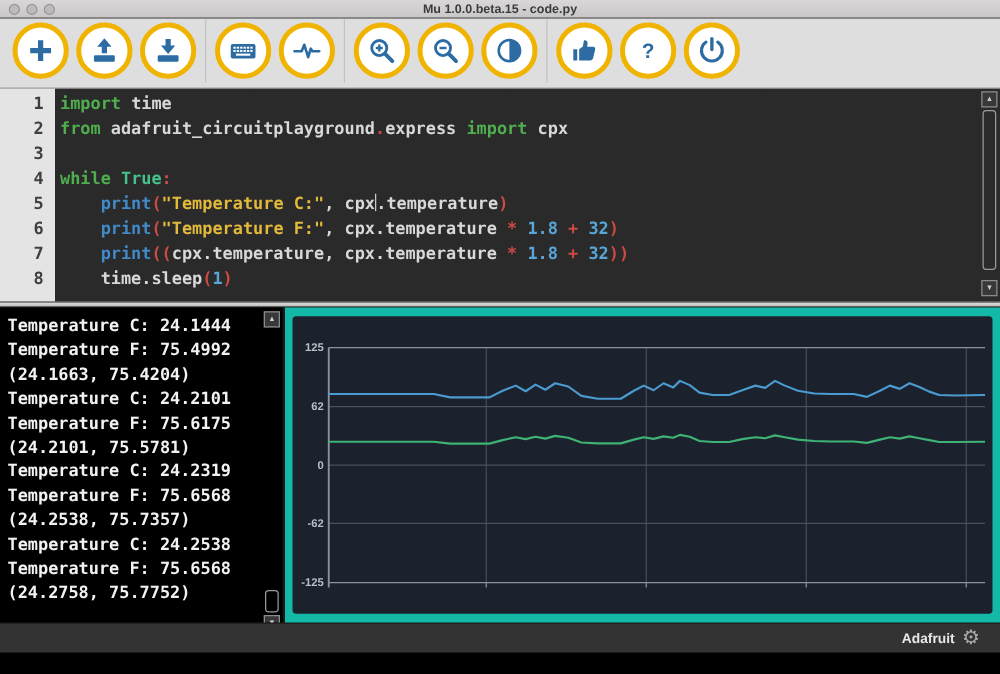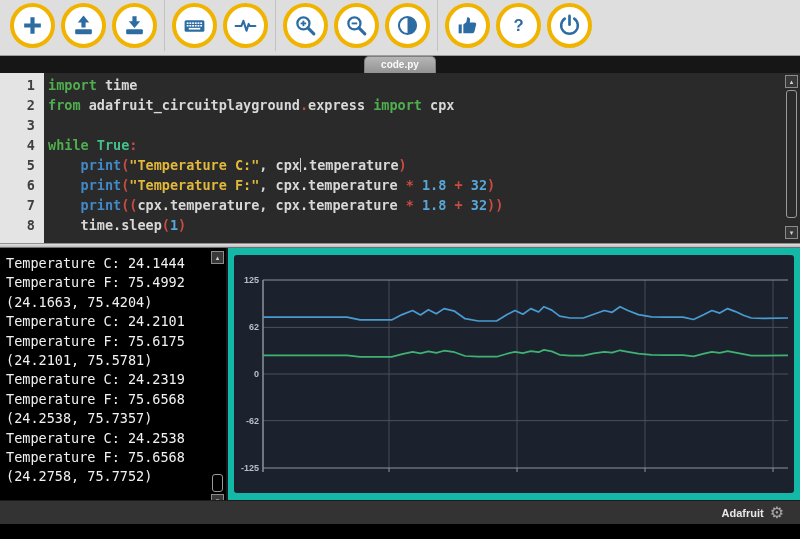--- a/index.html
+++ b/index.html
@@ -44,39 +44,47 @@
   .ed-sb-up { right:2px; top:2px; }
   .ed-sb-thumb { right:3px; top:17px; height:128px; }
   .ed-sb-down { right:2px; bottom:4px; }
 
   
   .splitter { height:5px; flex:0 0 5px; background:linear-gradient(#e0e0e0,#bdbdbd); border-top:1px solid #8f8f8f; border-bottom:1px solid #6f6f6f; }
 
   
   .bottom { height:252px; flex:0 0 252px; display:flex; background:#101010; }
   .console-pane { width:226px; flex:0 0 226px; background:#000; position:relative; overflow:hidden; }
-  .console { font-family:"DejaVu Sans Mono","Liberation Mono",monospace; font-size:13.5px; font-weight:normal; color:#f2f2f2; line-height:19.4px; padding:6px 0 0 6px; white-space:pre; }
+  .console { font-family:"DejaVu Sans Mono","Liberation Mono",monospace; font-size:13.5px; font-weight:bold; color:#f2f2f2; line-height:19.4px; padding:6px 0 0 6px; white-space:pre; }
   .cs-sb-up { right:2px; top:3px; }
   .cs-sb-thumb { right:3px; top:226px; height:18px; }
   .cs-sb-down { right:2px; top:246px; }
   .pane-div { width:2px; flex:0 0 2px; background:#181818; }
 
   .plotter-pane { flex:1; background:#14b8a6; position:relative; }
   .plotter-pane svg { position:absolute; inset:0; }
 
   
   .statusbar { height:24px; flex:0 0 24px; background:#333; border-top:1px solid #1c1c1c; display:flex; align-items:center; justify-content:flex-end; gap:6px; padding-right:16px; }
   .status-label { color:#e8e8e8; font-size:11px; font-weight:bold; }
   .gear { color:#a8a8a8; font-size:16px; line-height:16px; cursor:pointer; }
 </style>
 </head>
 <body>
 
 <div class="window">
 
+  <div class="titlebar">
+    <div class="traffic">
+      <span class="tl-dot"></span>
+      <span class="tl-dot"></span>
+      <span class="tl-dot"></span>
+    </div>
+    <span class="win-title">Mu 1.0.0.beta.15 - code.py</span>
+  </div>
 
   <div class="toolbar">
       <div class="tb-group">
         <div class="tb-btn">
           <svg viewBox="0 0 24 24">
             <path fill="currentColor" d="M10 4h4v6h6v4h-6v6h-4v-6H4v-4h6z"></path>
           </svg>
         </div>
         <div class="tb-btn">
           <svg viewBox="0 0 24 24">
@@ -158,23 +166,20 @@
         </div>
         <div class="tb-btn">
           <svg viewBox="0 0 24 24">
             <path d="M12 2.8v8.4" fill="none" stroke="currentColor" stroke-width="2.6" stroke-linecap="round"></path>
             <path d="M7.5 5.4a8 8 0 109 0" fill="none" stroke="currentColor" stroke-width="2.4" stroke-linecap="round"></path>
           </svg>
         </div>
       </div>
     </div>
 
-  <div class="tabbar">
-    <div class="tab">code.py</div>
-  </div>
 
   <div class="editor">
     <div class="code"><div class="code-line"><span class="ln">1</span><span class="lc"><span class="tok-kw">import</span><span class="tok-pl"> time</span></span></div><div class="code-line"><span class="ln">2</span><span class="lc"><span class="tok-kw">from</span><span class="tok-pl"> adafruit_circuitplayground</span><span class="tok-op">.</span><span class="tok-pl">express </span><span class="tok-kw">import</span><span class="tok-pl"> cpx</span></span></div><div class="code-line"><span class="ln">3</span><span class="lc"></span></div><div class="code-line"><span class="ln">4</span><span class="lc"><span class="tok-kw">while</span><span class="tok-pl"> </span><span class="tok-kw2">True</span><span class="tok-op">:</span></span></div><div class="code-line"><span class="ln">5</span><span class="lc"><span class="tok-pl">    </span><span class="tok-fn">print</span><span class="tok-op">(</span><span class="tok-str">"Temperature C:"</span><span class="tok-pl">, cpx</span><span class="caret"></span><span class="tok-pl">.temperature</span><span class="tok-op">)</span></span></div><div class="code-line"><span class="ln">6</span><span class="lc"><span class="tok-pl">    </span><span class="tok-fn">print</span><span class="tok-op">(</span><span class="tok-str">"Temperature F:"</span><span class="tok-pl">, cpx.temperature </span><span class="tok-op">*</span><span class="tok-pl"> </span><span class="tok-num">1.8</span><span class="tok-pl"> </span><span class="tok-op">+</span><span class="tok-pl"> </span><span class="tok-num">32</span><span class="tok-op">)</span></span></div><div class="code-line"><span class="ln">7</span><span class="lc"><span class="tok-pl">    </span><span class="tok-fn">print</span><span class="tok-op">((</span><span class="tok-pl">cpx.temperature</span><span class="tok-pl">, cpx.temperature </span><span class="tok-op">*</span><span class="tok-pl"> </span><span class="tok-num">1.8</span><span class="tok-pl"> </span><span class="tok-op">+</span><span class="tok-pl"> </span><span class="tok-num">32</span><span class="tok-op">))</span></span></div><div class="code-line"><span class="ln">8</span><span class="lc"><span class="tok-pl">    time.sleep</span><span class="tok-op">(</span><span class="tok-num">1</span><span class="tok-op">)</span></span></div></div>
     <div class="sb-box ed-sb-up">▴</div>
     <div class="sb-thumb ed-sb-thumb"></div>
     <div class="sb-box ed-sb-down">▾</div>
   </div>
 
   <div class="splitter"></div>
 

